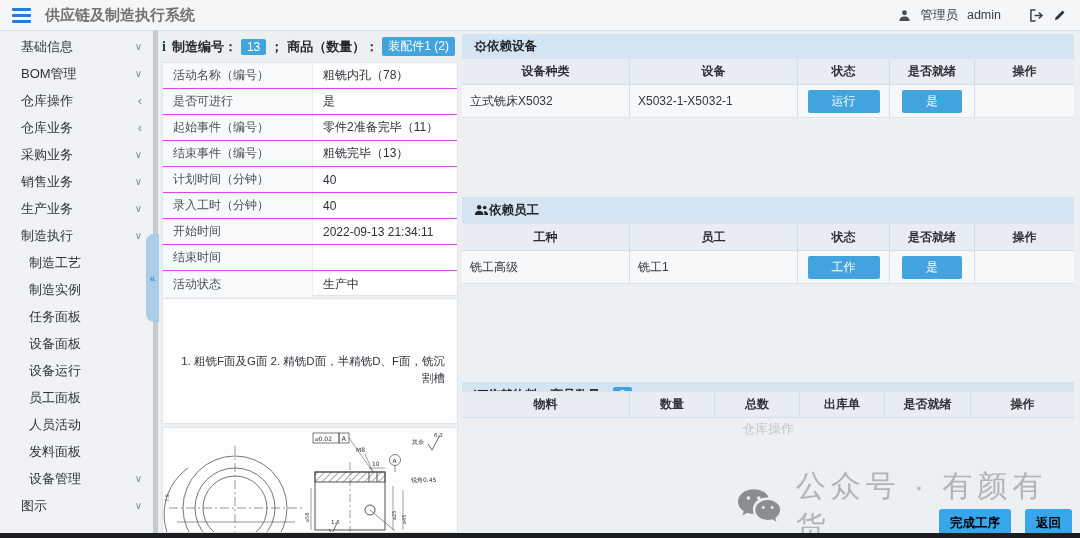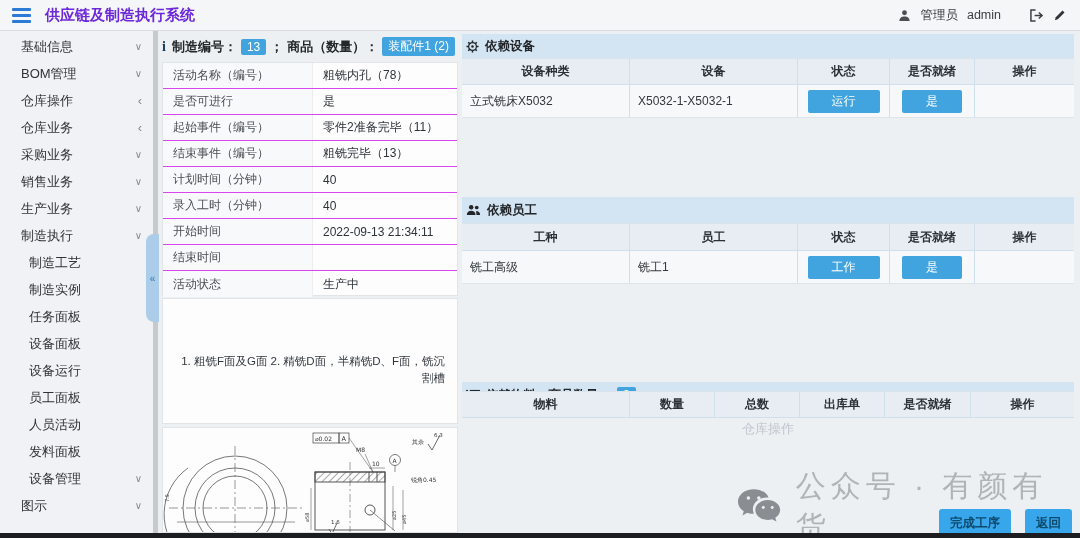--- a/index.html
+++ b/index.html
@@ -5,21 +5,21 @@
   * { margin:0; padding:0; box-sizing:border-box; }
   html,body { width:1080px; height:538px; overflow:hidden; }
   body { font-family:"Liberation Sans","DejaVu Sans",sans-serif; background:#edf0f3; color:#333; }
   .app { position:relative; width:1080px; height:538px; background:#edf0f3; overflow:hidden; }
 
   
   .topbar { position:absolute; left:0; top:0; width:1080px; height:31px;
             background:#f4f6f8; border-bottom:1px solid #d8dcdf; display:flex; align-items:center; }
   .menu-icon { width:19px; height:15px; margin-left:12px; display:flex; flex-direction:column; justify-content:space-between; cursor:pointer; }
   .menu-icon span { display:block; height:3px; border-radius:1px; background:#2b7bd6; }
-  .app-title { margin-left:14px; font-size:15px; font-weight:bold; color:#6d28d9; }
+  .app-title { margin-left:14px; font-size:15px; font-weight:bold; color:#737373; }
   .top-right { margin-left:auto; margin-right:14px; display:flex; align-items:center; gap:9px; font-size:12.5px; color:#3c4043; }
   .top-right svg { display:block; }
   .top-gap { width:10px; }
 
   
   .sidebar { position:absolute; left:0; top:31px; width:153px; height:507px; background:#f0f2f5; padding-top:2px; overflow:hidden; }
   .side-item { height:27px; display:flex; align-items:center; font-size:13px; color:#2f3338; cursor:pointer; }
   .side-item.root { padding-left:13px;margin-left:8px; }
   .side-item.sub  { padding-left:29px; }
   .side-item .chev { margin-left:auto; margin-right:11px; color:#858b91; font-size:10px; line-height:1; }
@@ -38,38 +38,38 @@
   .form-box { position:absolute; left:162px; top:62px; width:296px; height:234px; background:#fdfdfe; border:1px solid #e2e5e8; }
   .form-row { display:flex; height:26px; border-bottom:1px solid #d946ef; }
   .form-row:last-child { border-bottom:none; }
   .form-label { width:150px; background:#f7f9fa; border-right:1px solid #eceff1; display:flex; align-items:center; padding-left:10px; font-size:12px; color:#4a4f54; }
   .form-value { flex:1; display:flex; align-items:center; padding-left:10px; font-size:12px; color:#2e3338; }
   .note-box { position:absolute; left:162px; top:298px; width:296px; height:126px; background:#fdfdfe; border:1px solid #e2e5e8; padding:54px 12px 0 12px; font-size:11.5px; color:#33383d; line-height:1.5;text-align:right; }
   .drawing-box { position:absolute; left:162px; top:427px; width:296px; height:106px; background:#fdfdfe; border:1px solid #e2e5e8; overflow:hidden; }
   .drawing-box svg text { font-family:"DejaVu Sans",sans-serif; fill:#333; }
 
   
-  .sec-header { position:absolute; left:462px; width:612px; background:#d3e5f2; display:flex; align-items:center; gap:6px; padding-left:4px; font-size:12.5px; font-weight:bold; color:#22262a; }
+  .sec-header { position:absolute; left:462px; width:612px; background:#d3e5f2; display:flex; align-items:center; padding-left:12px; font-size:12.5px; font-weight:bold; color:#22262a; }
   .sec-header svg { flex:none; }
   .tbl { position:absolute; left:462px; width:612px; display:flex; }
   .tbl .cell { display:flex; align-items:center; justify-content:center; font-size:12px; border-right:1px solid #cfdfec; }
   .tbl .cell:last-child { border-right:none; }
   .tbl.head { background:#e7edf2; border-top:1px solid #dbe4ec; border-bottom:1px solid #cfdfec; font-weight:bold; color:#2b3036; }
   .tbl.data { background:rgba(255,255,255,.55); border-bottom:1px solid #dde4ea; color:#33383d; }
   .tbl.data .cell.txt { justify-content:flex-start; padding-left:8px; }
   .status-badge { background:#42a4de; color:#fff; font-size:12px; padding:3px 24px; border-radius:2px; }
   .c1 { width:168px; } .c2 { width:168px; } .c3 { width:92px; } .c4 { width:85px; } .c5 { width:99px; }
   .m1 { width:168px; } .m2 { width:85px; } .m3 { width:85px; } .m4 { width:85px; } .m5 { width:86px; } .m6 { width:103px; }
   .empty-text { position:absolute; left:462px; top:420px; width:612px; text-align:center; font-size:13px; color:#bfc6cd; }
 
   
   .watermark { position:absolute; left:737px; top:466px; display:flex; align-items:center; gap:13px; }
   .watermark-text { font-size:30px; color:#b0b4b8; letter-spacing:5px; }
   .action-btns { position:absolute; right:8px; top:509px; display:flex; gap:14px; }
-  .btn { background:#38a6ea; color:#0c4a6e; font-size:12.5px; font-weight:bold; border:none; border-radius:3px; padding:6px 11px; cursor:pointer; white-space:nowrap; }
+  .btn { background:#38a6ea; color:#000000; font-size:12.5px; font-weight:bold; border:none; border-radius:3px; padding:6px 11px; cursor:pointer; white-space:nowrap; }
   .bottom-strip { position:absolute; left:0; top:533px; width:1080px; height:5px; background:#1b1d20; }
 </style>
 </head>
 <body>
 
 <div class="app">
 
   <div class="topbar">
     <div class="menu-icon">
         <span></span>

